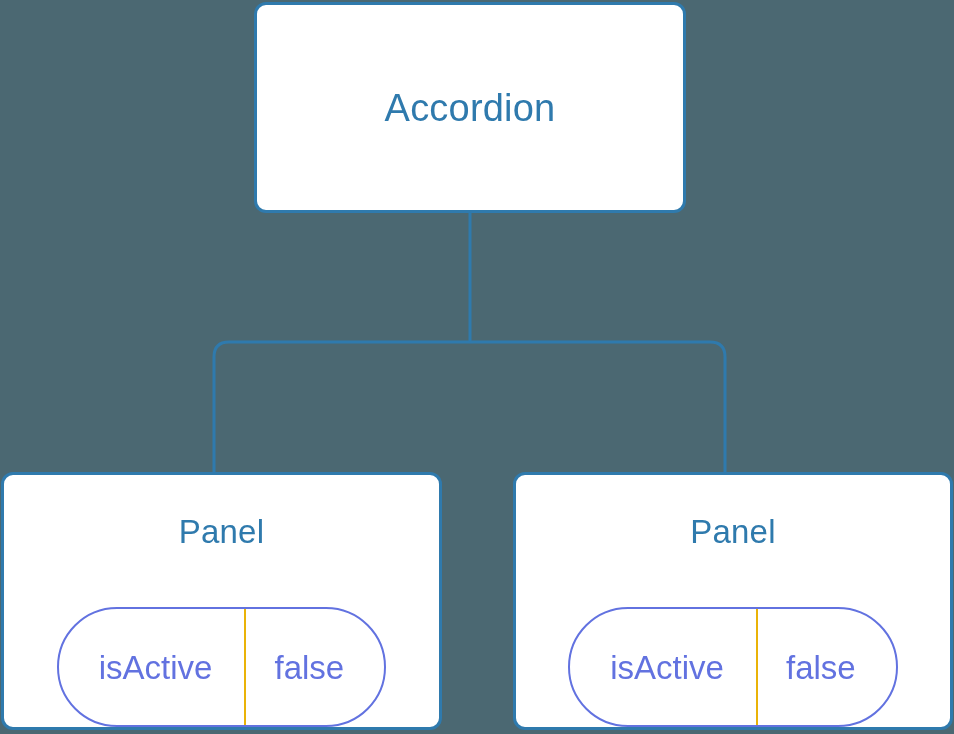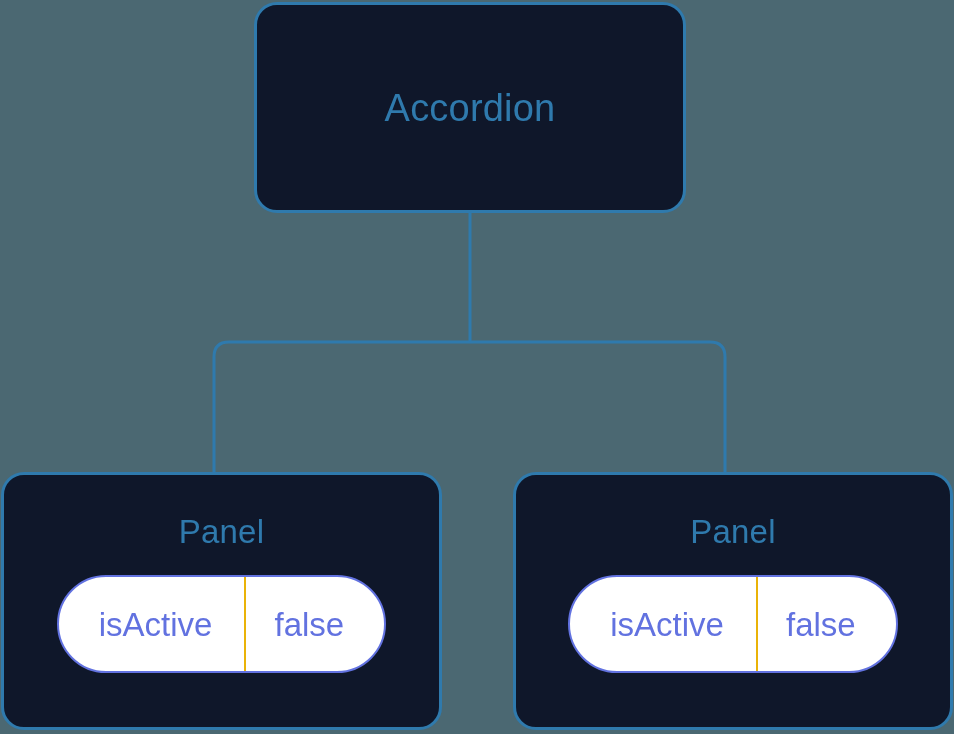--- a/index.html
+++ b/index.html
@@ -30,40 +30,40 @@
     top: 0;
     width: 954px;
     height: 734px;
     pointer-events: none;
   }
 
   
   .node {
     position: absolute;
     box-sizing: border-box;
-    background: #0f172a;
+    background: #ffffff;
     border: 3px solid #2f7aad;
-    border-radius: 23px;
+    border-radius: 12px;
     display: flex;
     flex-direction: column;
     align-items: center;
   }
 
   .node-root {
     left: 254px;
     top: 2px;
     width: 432px;
     height: 211px;
     justify-content: center;
   }
 
   .node-child {
     top: 472px;
     height: 258px;
-    justify-content: flex-start;
+    justify-content: space-between;
     padding-top: 40px;
   }
 
   .node-child-left {
     left: 1px;
     width: 441px;
   }
 
   .node-child-right {
     left: 513px;
@@ -78,21 +78,21 @@
     white-space: nowrap;
   }
 
   .node-child .node-title {
     font-size: 33px;
   }
 
   
   .state-pill {
     margin-top: 27px;
-    height: 98px;
+    height: 120px;
     box-sizing: border-box;
     border: 2px solid #6272e0;
     border-radius: 999px;
     display: flex;
     align-items: stretch;
     background: #ffffff;
     overflow: hidden;
   }
 
   .pill-cell {

